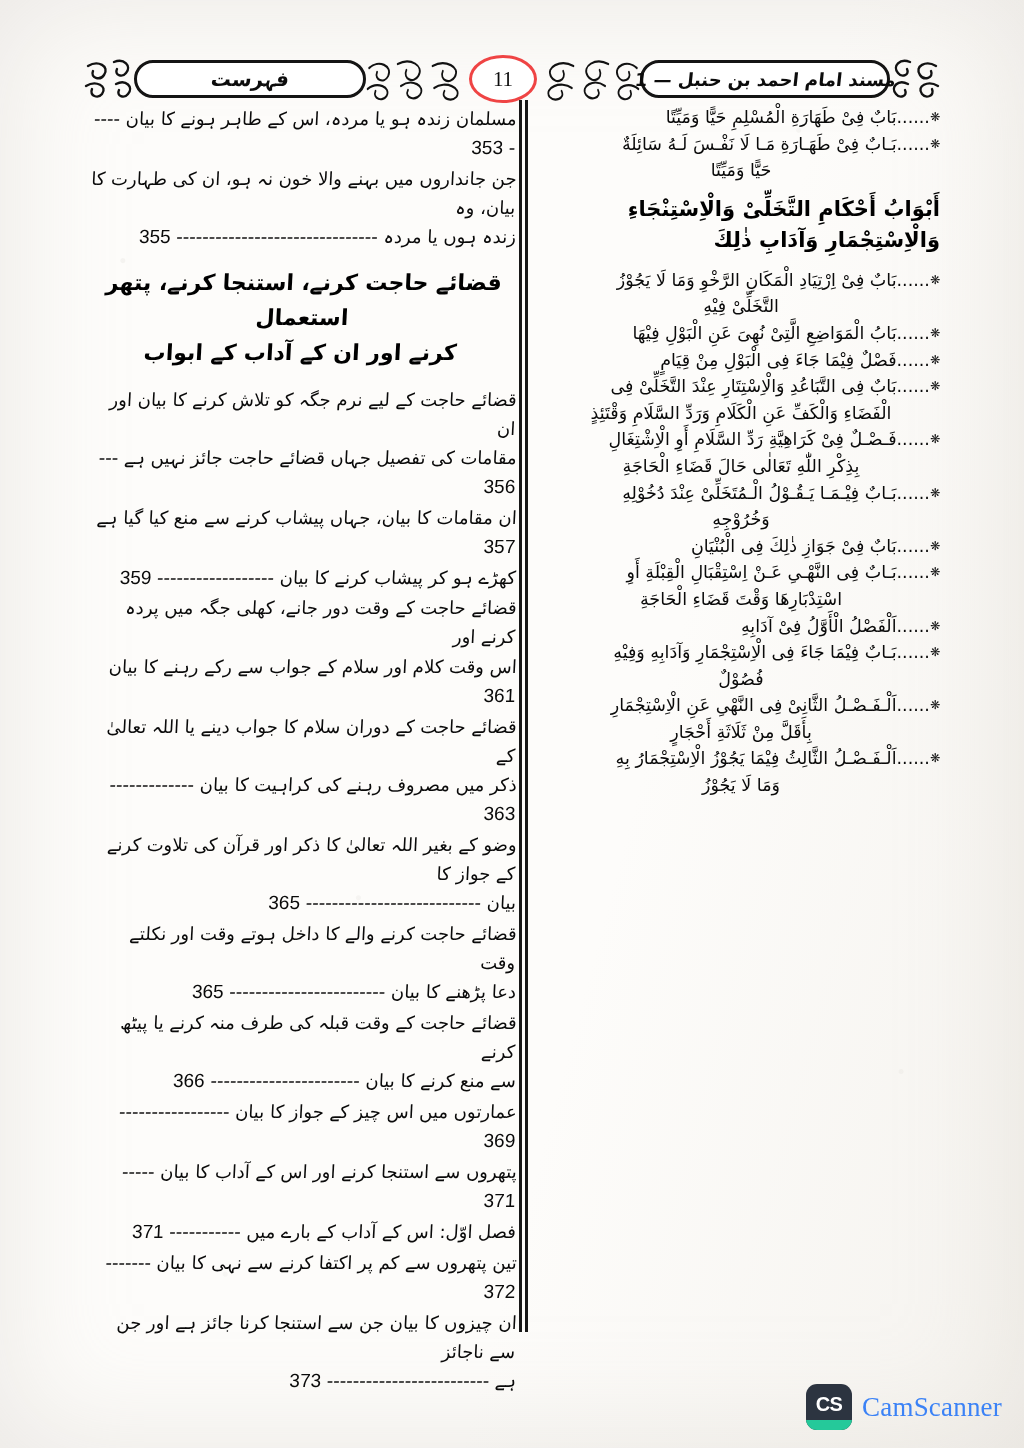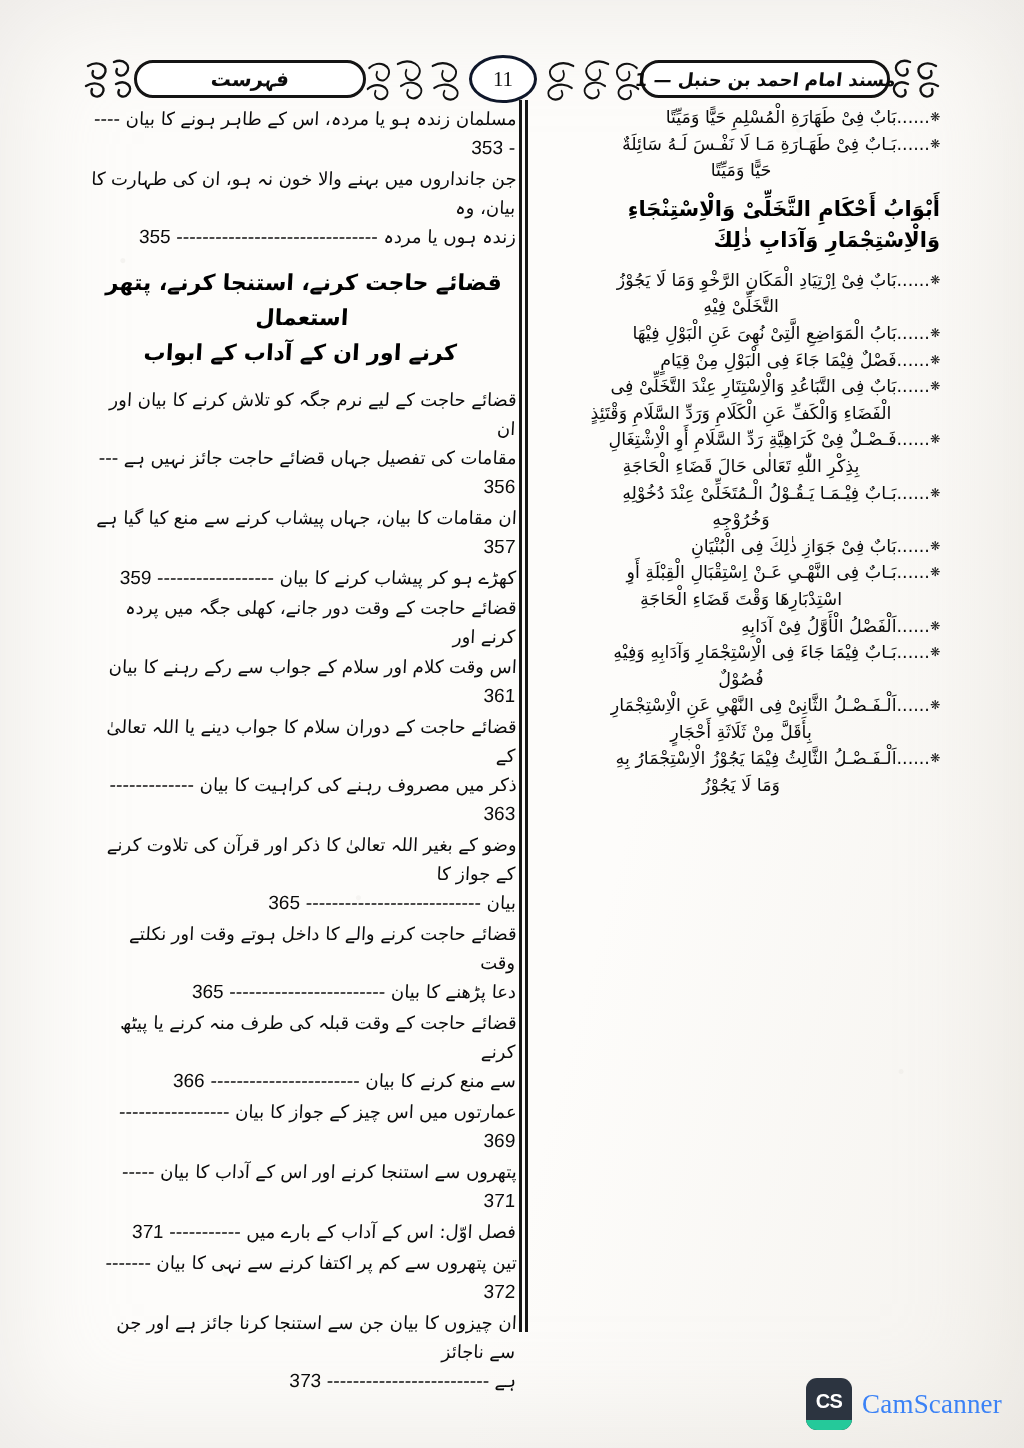--- a/index.html
+++ b/index.html
@@ -62,21 +62,21 @@
     color: #0c0c0c;
     white-space: nowrap;
     direction: rtl;
     transform: skewX(-6deg);
     font-weight: 600;
   }
   .cartouche-right span { font-size: 18px; letter-spacing: 0.5px; }
   .page-num-oval {
     width: 62px;
     height: 42px;
-    border: 3px solid #0f172a;
+    border: 3px solid #ef4444;
     border-radius: 50%;
     display: flex;
     align-items: center;
     justify-content: center;
     background: #fff;
     flex: none;
   }
   .page-num-oval span {
     font-family: "Liberation Serif", serif;
     font-size: 21px;
@@ -187,21 +187,21 @@
     position: absolute;
     right: 22px;
     bottom: 18px;
     display: flex;
     align-items: center;
     gap: 10px;
   }
   .cs-badge {
     position: relative;
     width: 46px;
-    height: 52px;
+    height: 46px;
     border-radius: 11px;
     background: #2c3440;
     overflow: hidden;
     display: flex;
     align-items: center;
     justify-content: center;
   }
   .cs-badge .cs-text {
     font-family: "Liberation Sans", sans-serif;
     font-weight: bold;

